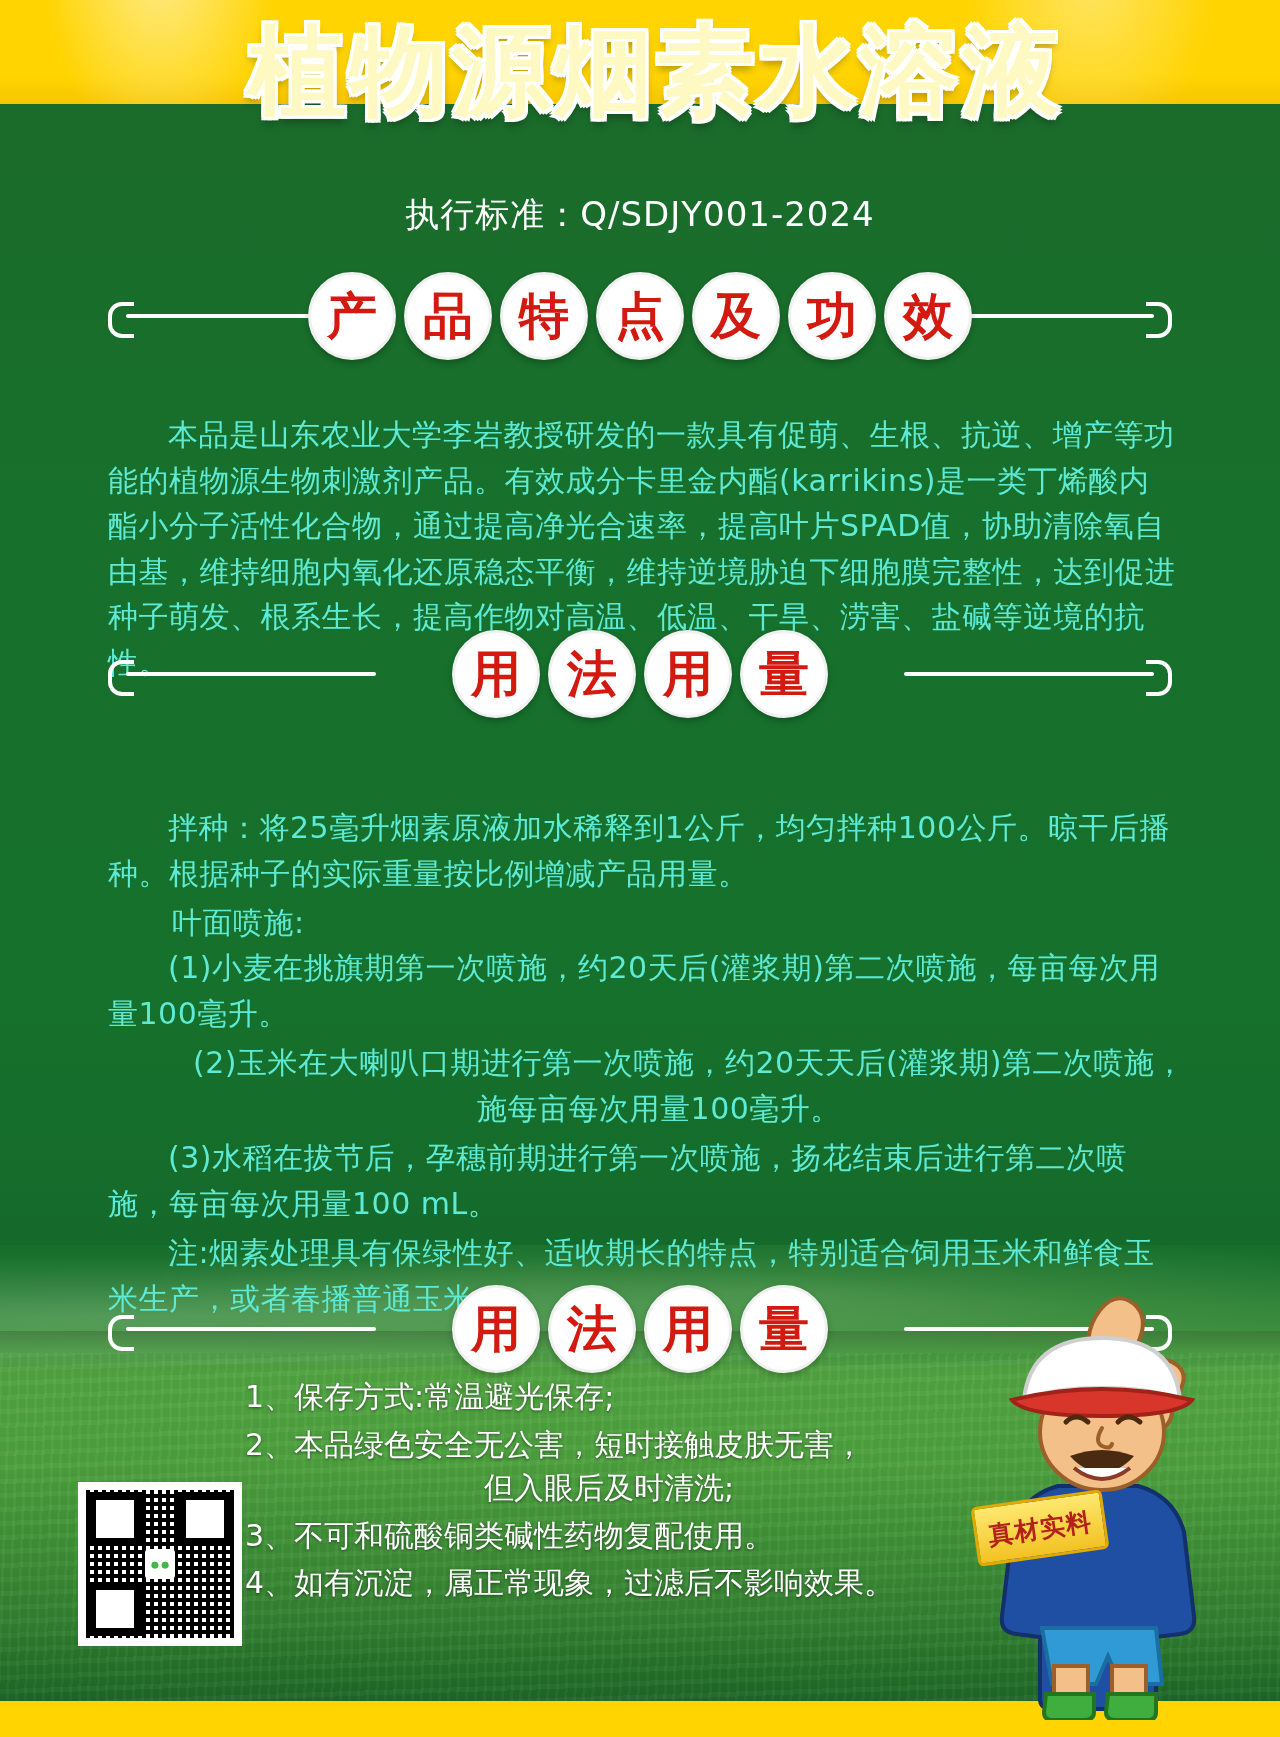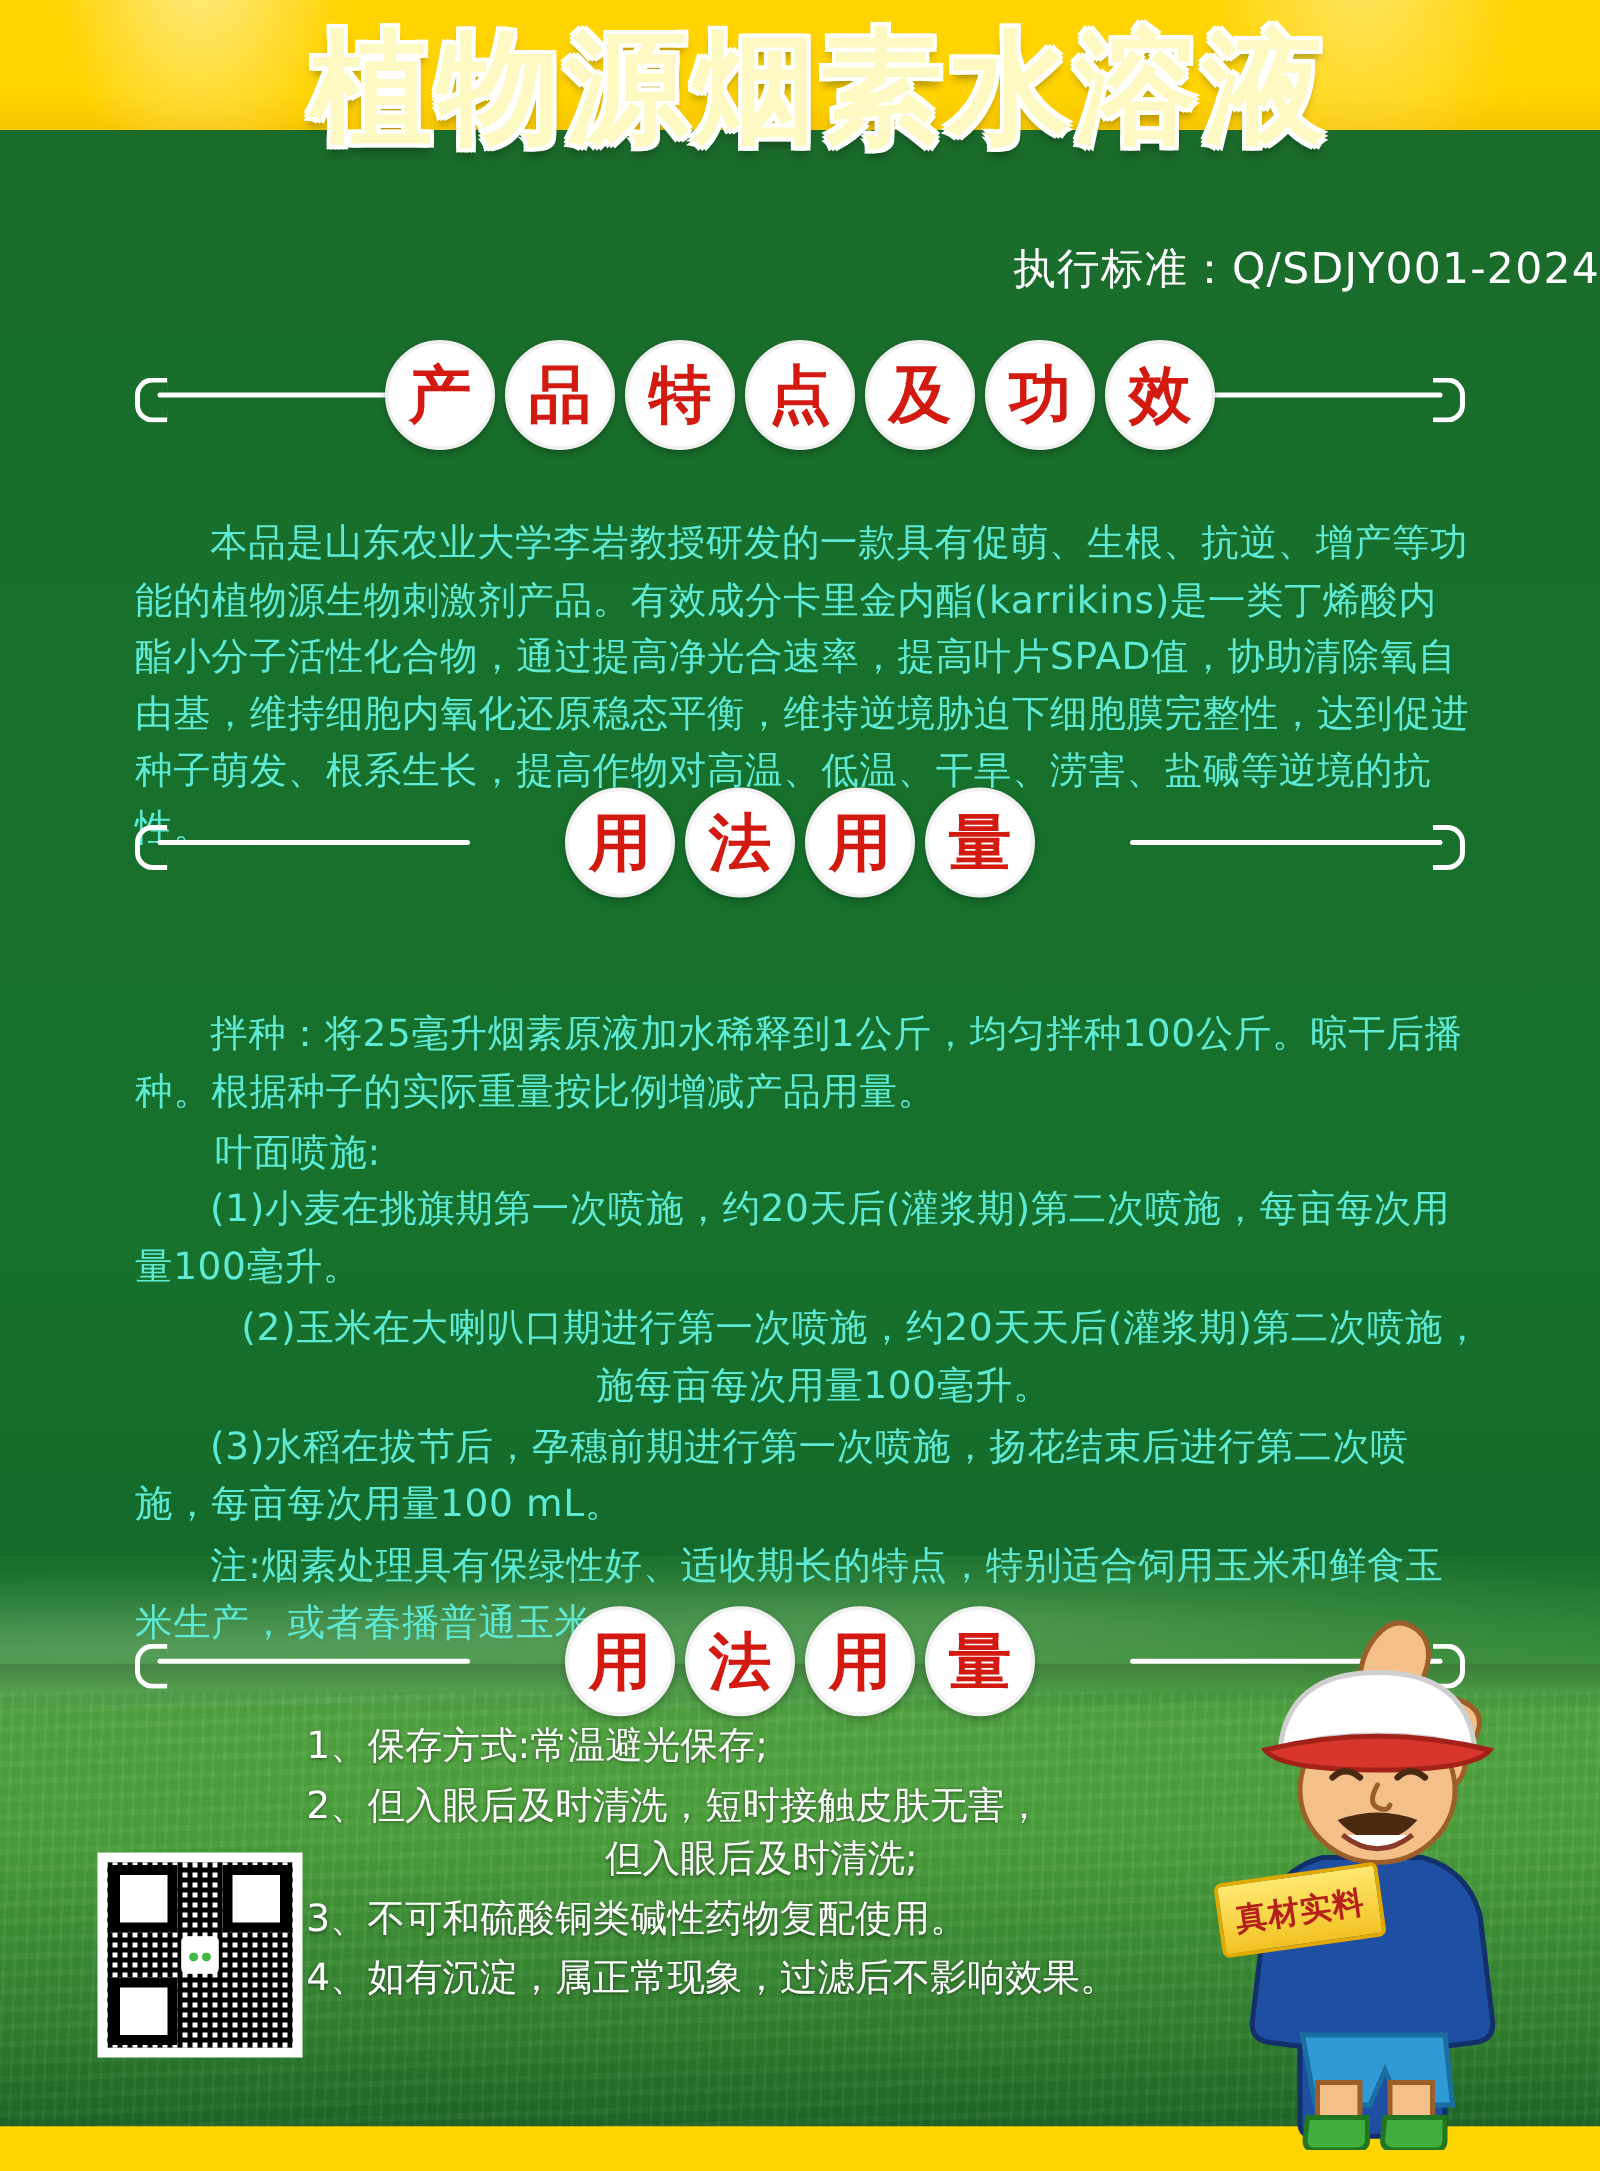--- a/index.html
+++ b/index.html
@@ -117,21 +117,21 @@
       0 6px 8px rgba(0,0,0,0.35);
     line-height: 1;
     z-index: 5;
   }
   
   .standard-line {
     position: absolute;
     left: 0;
     top: 192px;
     width: 1280px;
-    text-align: right;
+    text-align: center;
     color: #ffffff;
     font-size: 34px;
     font-family: "DejaVu Sans", "Liberation Sans", sans-serif;
     letter-spacing: 1px;
     z-index: 5;
   }
   
   .section-head {
     position: absolute;
     left: 108px;
@@ -385,21 +385,21 @@
       <div class="head-char">用</div>
       <div class="head-char">量</div>
     </div>
   </div>
 
   <div class="notice-list">
     <div class="notice-item">
       <span>1、</span><span>保存方式:常温避光保存;</span>
     </div>
     <div class="notice-item">
-      <span>2、</span><span>但入眼后及时清洗，短时接触皮肤无害，</span>
+      <span>2、</span><span>本品绿色安全无公害，短时接触皮肤无害，</span>
       <span class="sub">但入眼后及时清洗;</span>
     </div>
     <div class="notice-item">
       <span>3、</span><span>不可和硫酸铜类碱性药物复配使用。</span>
     </div>
     <div class="notice-item">
       <span>4、</span><span>如有沉淀，属正常现象，过滤后不影响效果。</span>
     </div>
   </div>
 

